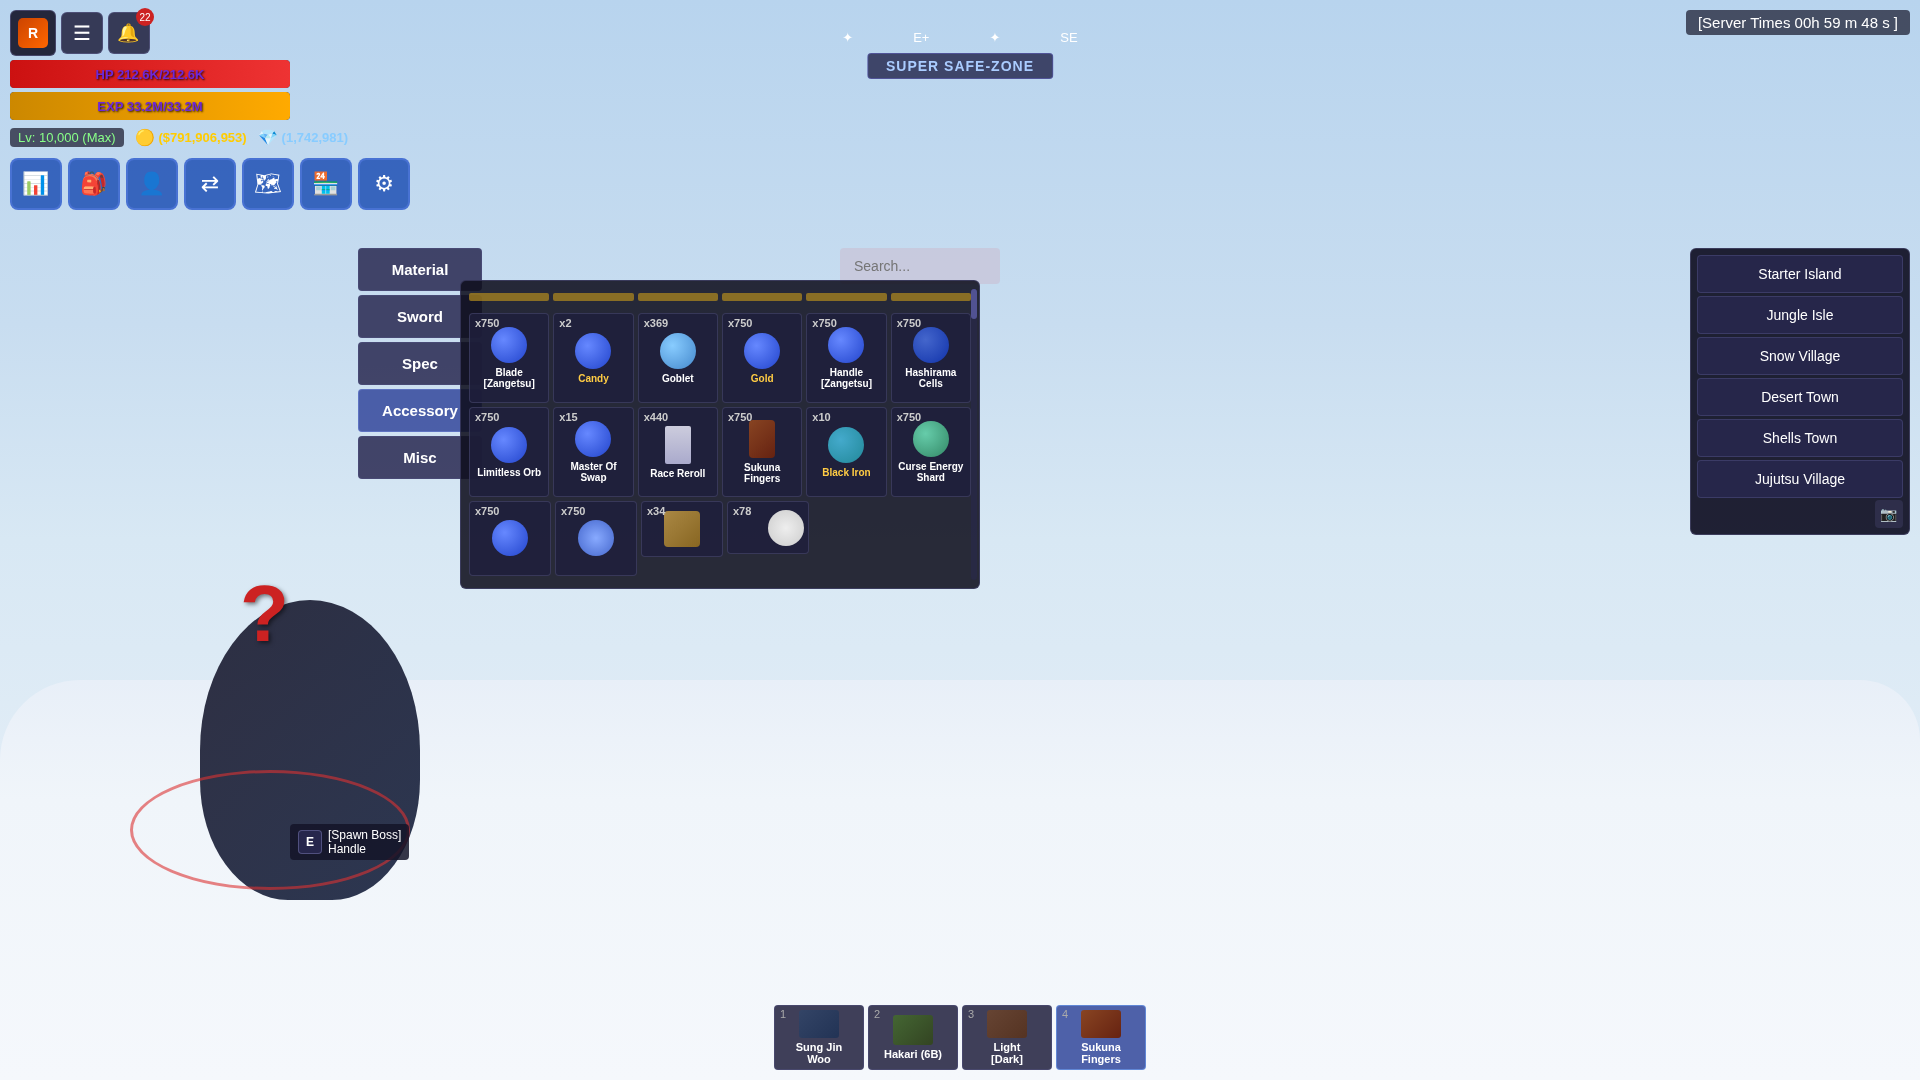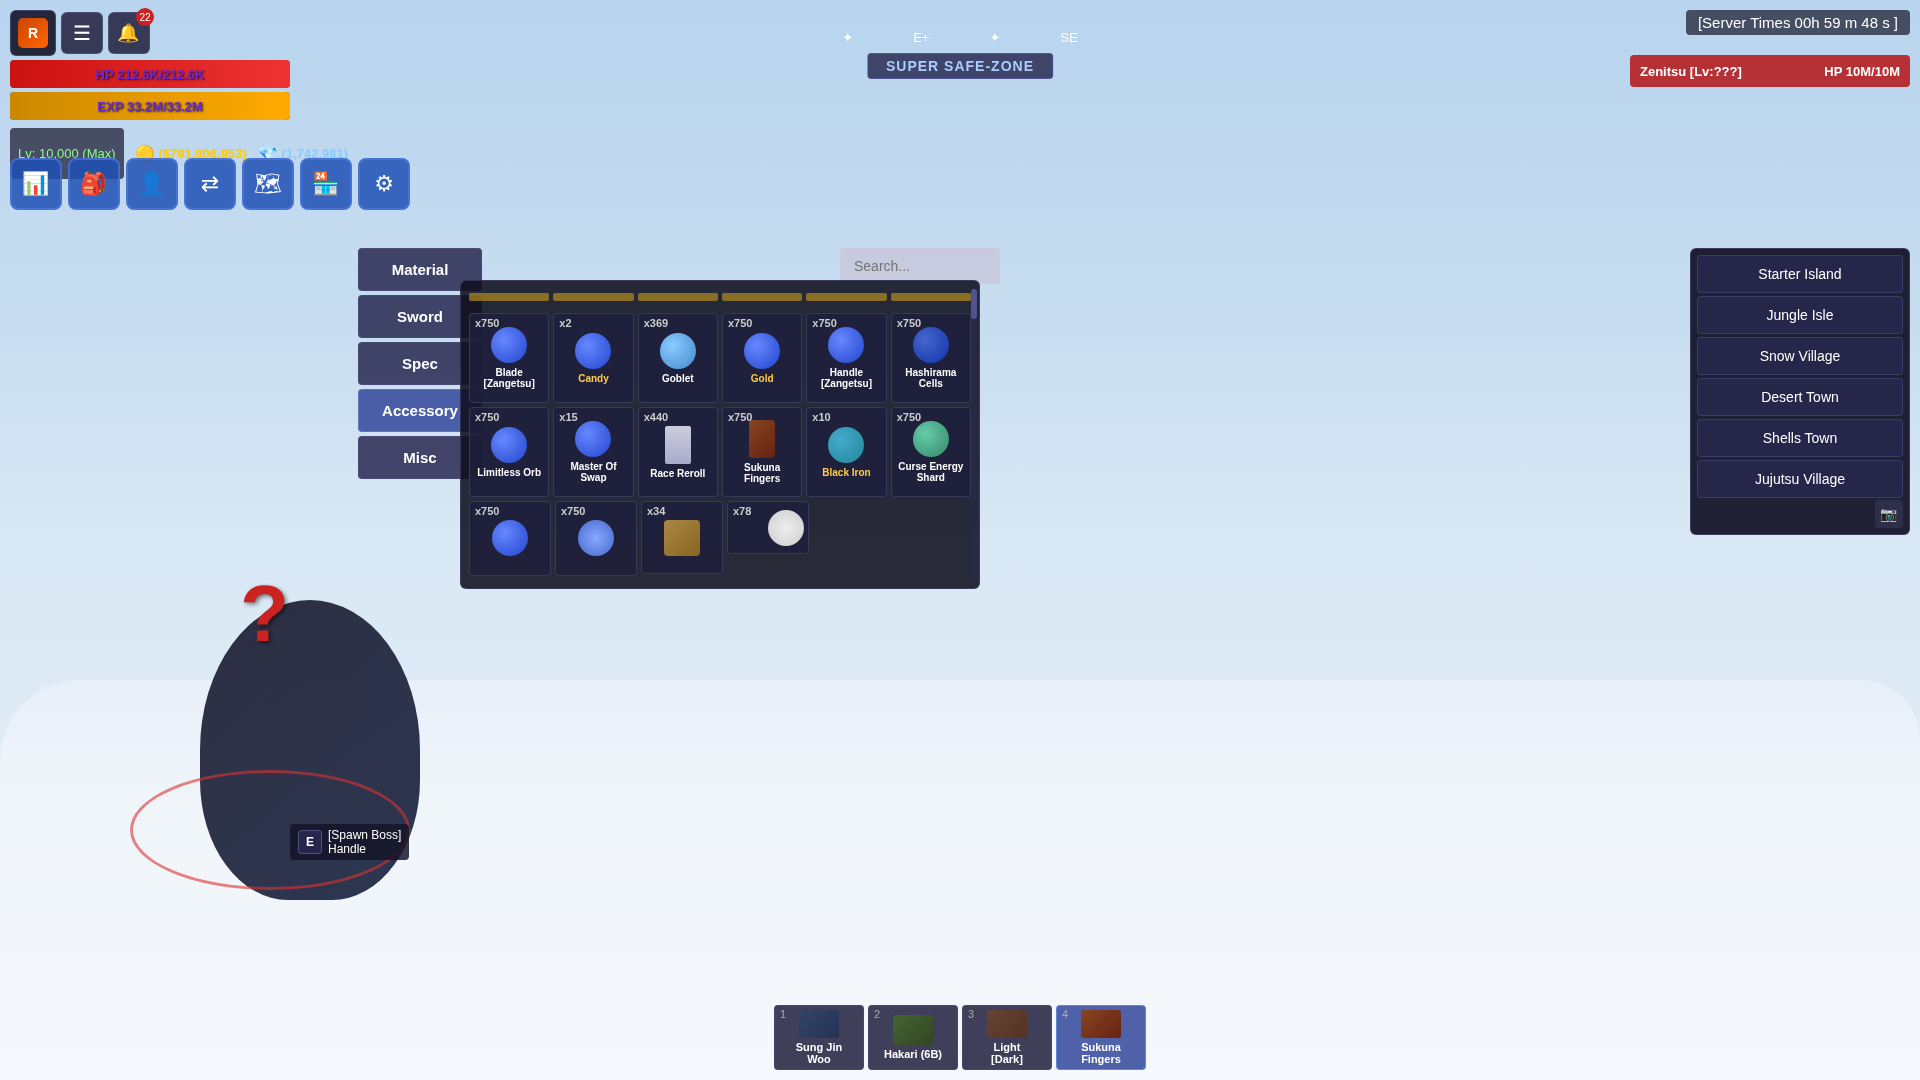--- a/index.html
+++ b/index.html
@@ -140,21 +140,21 @@
       top: 128px;
       left: 10px;
       display: flex;
       gap: 12px;
       align-items: center;
     }
 
     .level-badge {
       background: rgba(20,20,40,0.7);
       border-radius: 4px;
-      padding: 18px 8px;
+      padding: 2px 8px;
       color: #88ff88;
       font-size: 13px;
     }
 
     .gold-info {
       color: #ffcc00;
       font-size: 13px;
       font-weight: bold;
     }
 
@@ -539,24 +539,20 @@
     <span>E+</span>
     <span>✦</span>
     <span>SE</span>
   </div>
   <div class="safe-zone-badge">SUPER SAFE-ZONE</div>
 </div>
 
 <div class="server-time">[Server Times 00h 59 m 48 s ]</div>
 
 <div class="enemy-bars">
-  <div class="enemy-bar">
-    <span>Zenitsu [Lv:???]</span>
-    <span>HP 10M/10M</span>
-  </div>
 </div>
 
 <div style="position:absolute; top:248px; right:10px; width:220px; background:rgba(15,15,35,0.92); border:1px solid rgba(80,80,120,0.6); border-radius:6px; padding:6px 6px 36px 6px; display:flex; flex-direction:column; gap:3px;">
   <div class="location-btn">Starter Island</div>
   <div class="location-btn">Jungle Isle</div>
   <div class="location-btn">Snow Village</div>
   <div class="location-btn">Desert Town</div>
   <div class="location-btn">Shells Town</div>
   <div class="location-btn">Jujutsu Village</div>
   <div class="screenshot-btn">
@@ -670,21 +666,21 @@
     <div class="inv-slot" style="height:75px;">
       <span class="count">x750</span>
       <div class="item-icon blue-orb" style="width:36px;height:36px;"></div>
     </div>
 
     <div class="inv-slot" style="height:75px;">
       <span class="count">x750</span>
       <div class="item-icon" style="width:36px;height:36px;background:radial-gradient(circle,#88aaff,#4466cc);"></div>
     </div>
 
-    <div class="inv-slot" style="height:73px;">
+    <div class="inv-slot" style="height:56px;">
       <span class="count">x34</span>
       <div style="width:36px;height:36px;background:linear-gradient(135deg,#aa8844,#886622);border-radius:4px;"></div>
     </div>
 
     <div class="inv-slot" style="height:53px;align-items:flex-end;">
       <span class="count">x78</span>
       <div style="width:36px;height:36px;background:radial-gradient(circle,#eeeeee,#cccccc);border-radius:50%;"></div>
     </div>
   </div>
 

